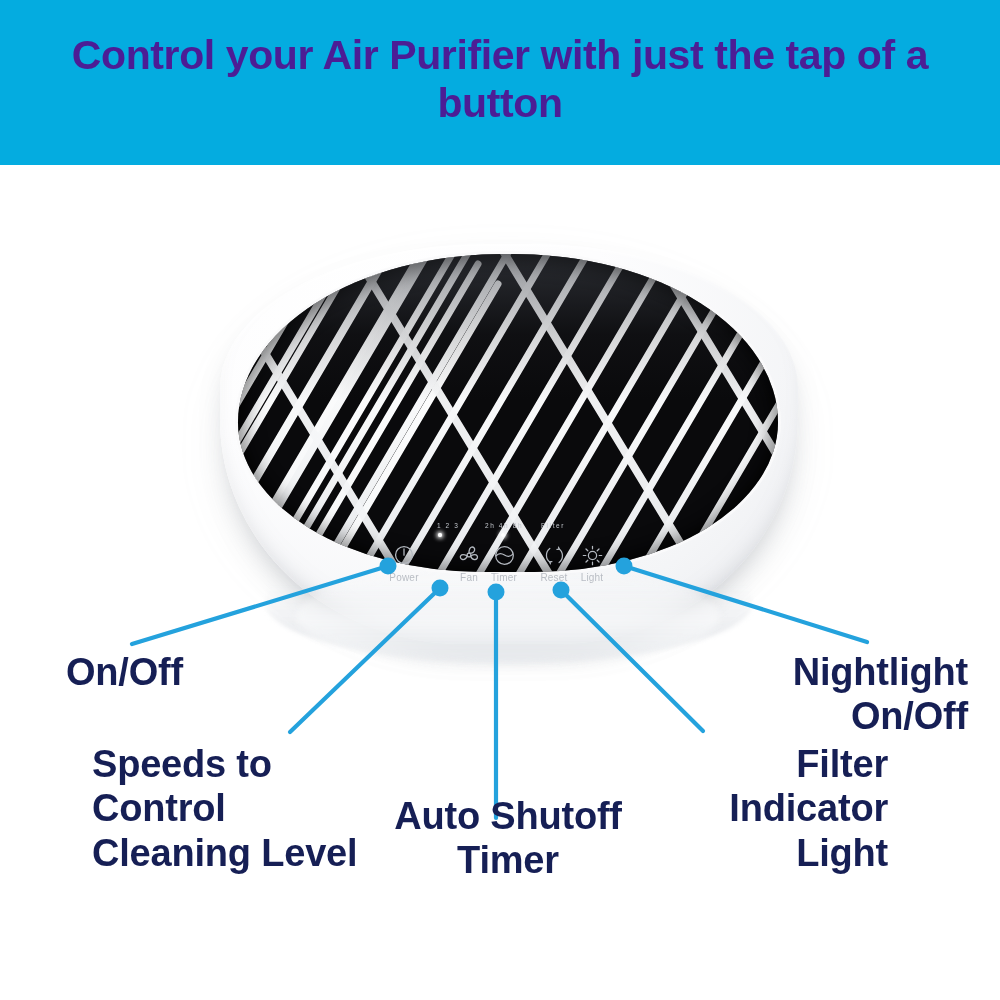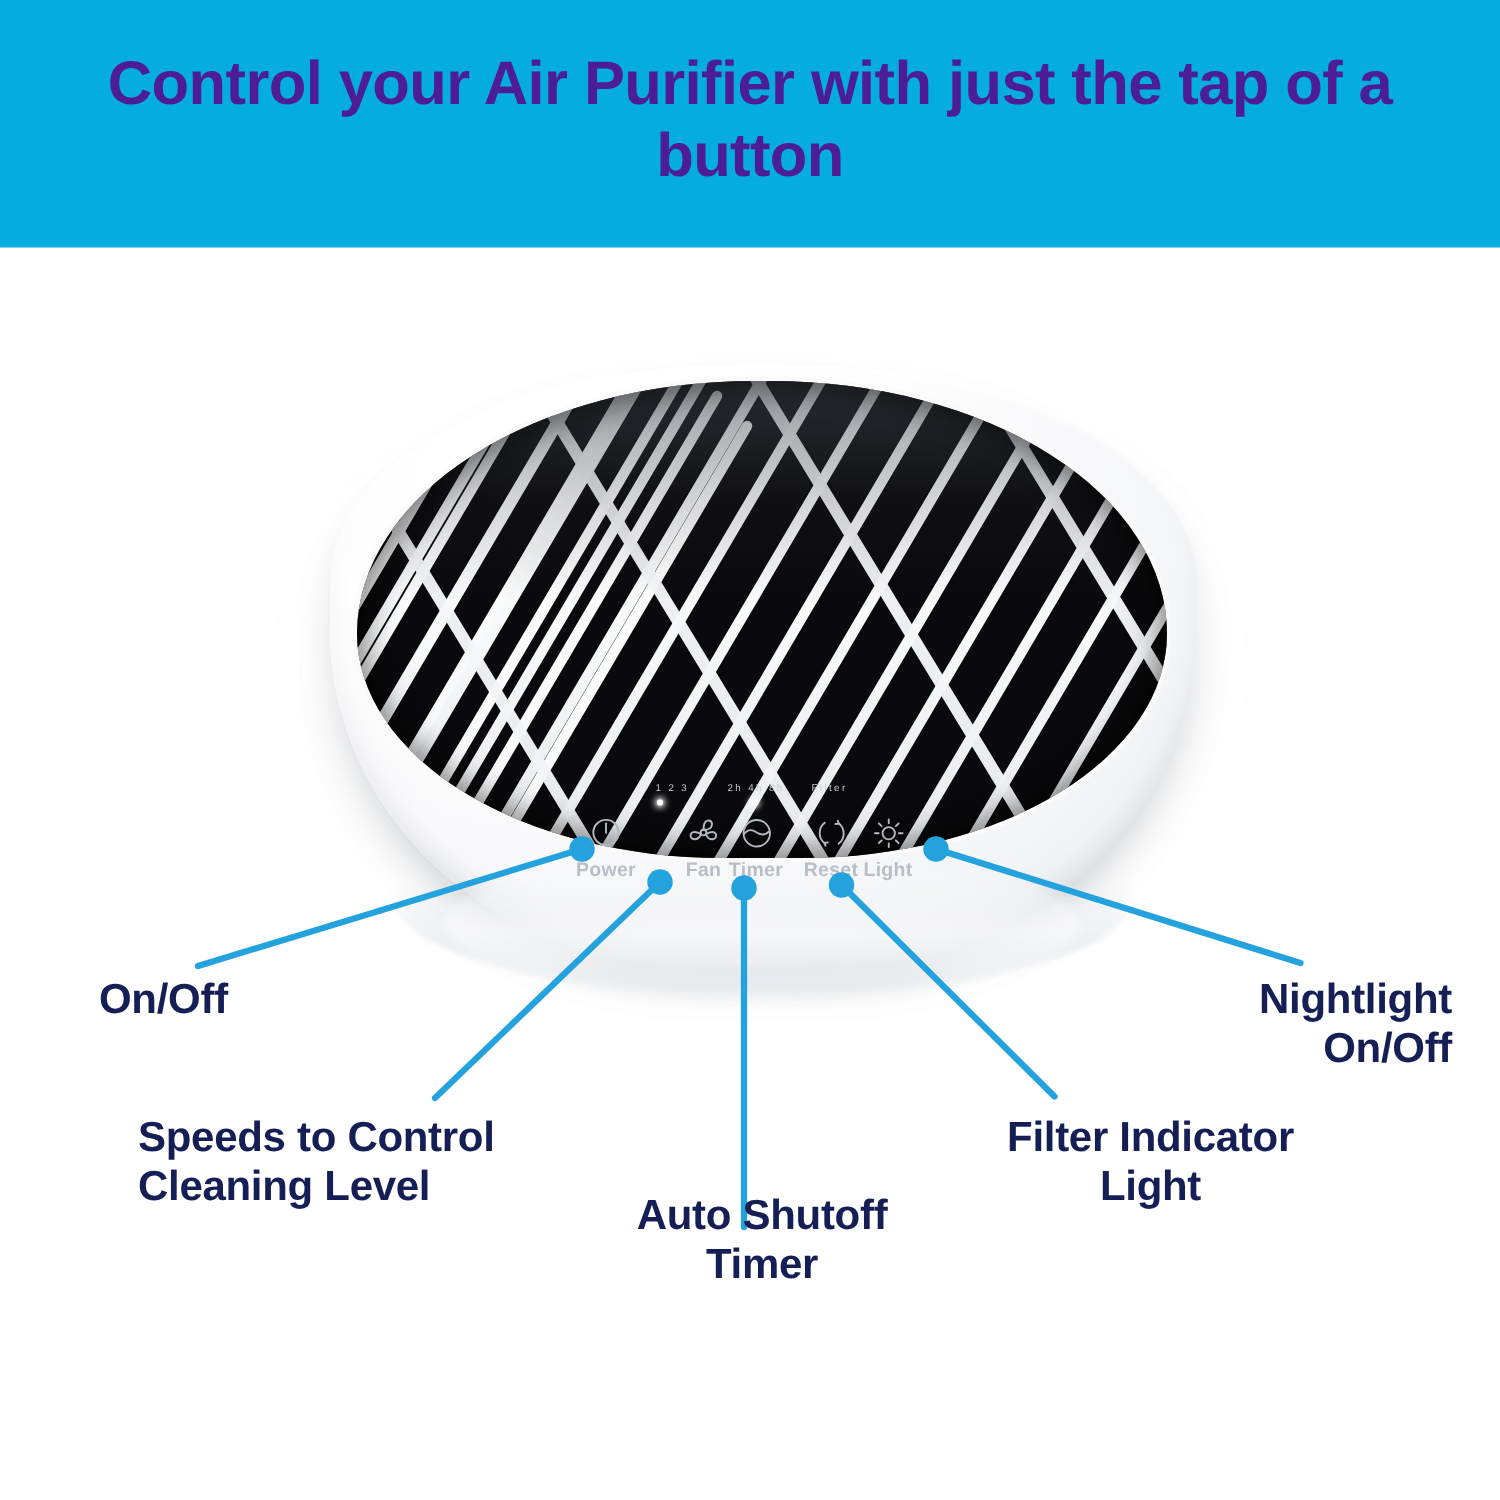--- a/index.html
+++ b/index.html
@@ -95,24 +95,24 @@
     width:46px;
     text-align:center;
     pointer-events:auto;
   }
   .ctrl .glyph{
     height:30px;display:flex;align-items:center;justify-content:center;
   }
   .ctrl .glyph svg{display:block;}
   .ctrl .cap{
     margin-top:2px;
-    font-size:13px;
+    font-size:10px;
     color:#b9bdc4;
     letter-spacing:0.2px;
-    font-weight:700;
+    font-weight:400;
   }
   .ledrow{
     position:absolute;
     font-size:6.5px;color:#c3c7cd;letter-spacing:1.6px;
     white-space:nowrap;
     pointer-events:auto;
   }
   .led{
     position:absolute;width:4px;height:4px;border-radius:50%;
     background:#ffffff;
@@ -125,29 +125,29 @@
     position:absolute;width:17px;height:17px;border-radius:50%;
     background:#24a2dd;
     transform:translate(-50%,-50%);
   }
 
   
   .label{
     position:absolute;
     color:#161f55;
     font-weight:bold;
-    font-size:28px;
+    font-size:38px;
     line-height:1.17;
     letter-spacing:-0.2px;
     white-space:pre-line;
   }
   .lbl-onoff{left:66px;top:650px;text-align:left;}
   .lbl-speeds{left:92px;top:742px;text-align:left;width:296px;}
   .lbl-auto{left:390px;top:794px;text-align:center;width:236px;}
-  .lbl-filter{left:646px;top:742px;text-align:center;width:242px;}
+  .lbl-filter{left:646px;top:742px;text-align:right;width:242px;}
   .lbl-night{left:790px;top:650px;text-align:right;width:178px;}
 </style>
 </head>
 <body>
 
 <div id="stage">
 
   <div class="banner">
     <div class="banner-text">Control your Air Purifier with just the tap of a button</div>
   </div>

